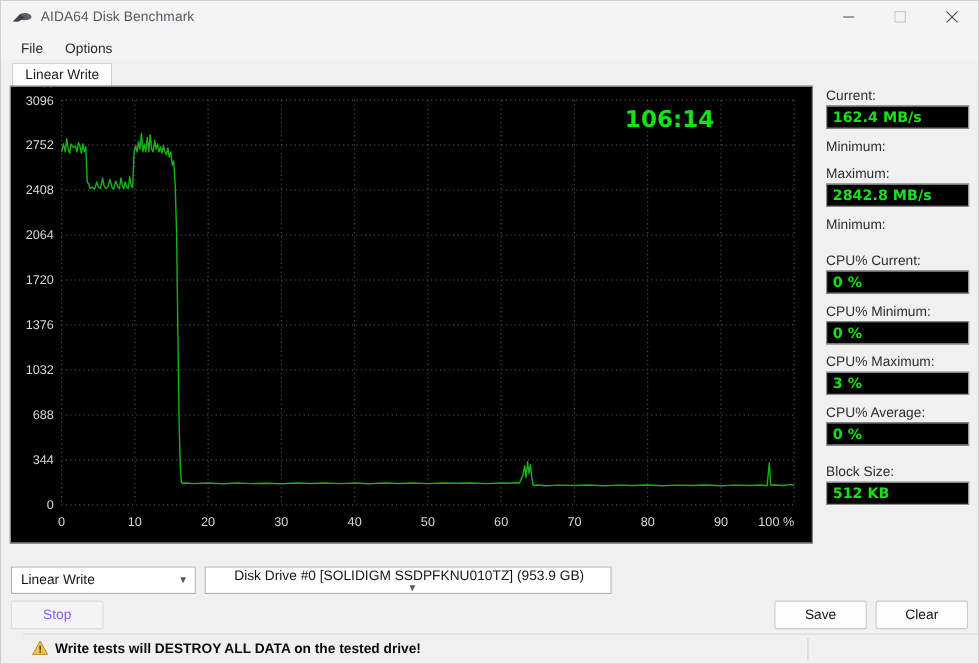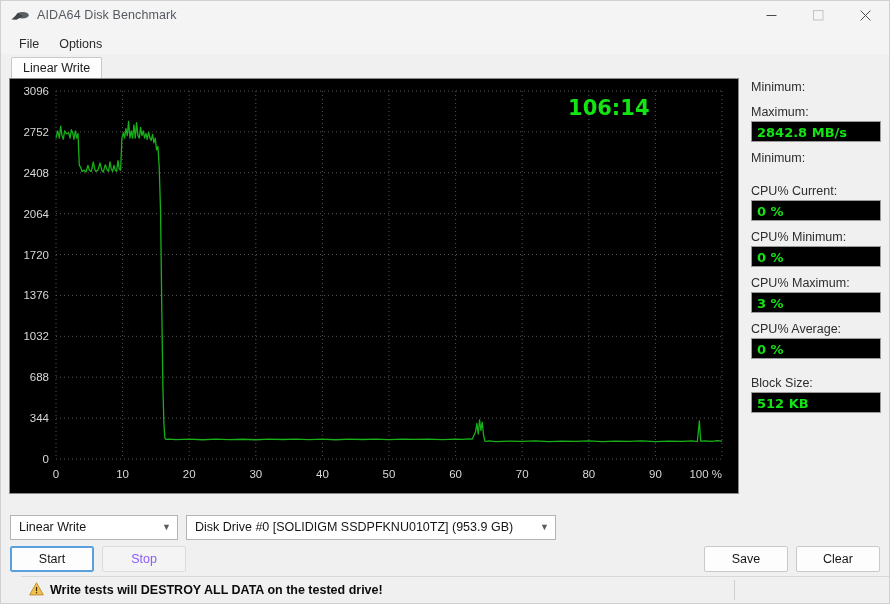--- a/index.html
+++ b/index.html
@@ -164,21 +164,21 @@
     background: #ffffff;
     border: 1px solid #b4b4b4;
     display: flex;
     align-items: center;
     font-size: 12.5px;
     color: #161616;
     padding: 0 6px 0 8px;
     box-sizing: border-box;
   }
   .combo.mode { width: 168px; }
-  .combo.drive { width: 370px; }
+  .combo.drive { width: 370px; flex-direction: column; }
   .combo .combo-text {
     flex: 1 1 auto;
     overflow: hidden;
     white-space: nowrap;
   }
   .chev {
     color: #5a5a5a;
     font-size: 9px;
     margin-left: 6px;
     line-height: 1;
@@ -332,20 +332,24 @@
           <text x="578.8000000000001" y="399" fill="#d8d8d8" font-size="11.5" font-family="&quot;Liberation Sans&quot;, sans-serif" text-anchor="middle">80</text>
           <text x="645.4" y="399" fill="#d8d8d8" font-size="11.5" font-family="&quot;Liberation Sans&quot;, sans-serif" text-anchor="middle">90</text>
           <text x="712" y="399" fill="#d8d8d8" font-size="11.5" font-family="&quot;Liberation Sans&quot;, sans-serif" text-anchor="end">100 %</text>
           <path d="M46.00 59.07 L47.66 51.94 L49.33 59.07 L50.66 47.18 L51.99 56.69 L53.33 60.26 L54.66 51.94 L56.66 54.91 L58.65 53.72 L59.99 59.07 L61.32 50.75 L62.65 53.72 L63.98 60.26 L65.31 51.94 L66.65 59.07 L67.98 54.32 L69.31 86.41 L70.64 88.19 L71.97 92.35 L73.97 91.16 L75.97 92.95 L77.97 86.41 L79.30 91.16 L81.30 92.35 L83.30 82.84 L84.63 89.97 L85.96 92.35 L87.96 91.16 L89.96 84.03 L91.95 91.76 L93.29 92.95 L95.28 85.81 L97.28 91.16 L98.61 92.35 L99.95 82.84 L101.28 89.97 L102.61 92.35 L103.94 86.41 L105.27 91.16 L106.61 92.35 L107.94 81.65 L109.27 89.97 L110.60 91.16 L111.93 59.07 L113.27 53.72 L114.60 59.07 L115.93 49.56 L117.26 56.69 L118.59 42.43 L119.93 59.07 L121.26 51.94 L122.59 59.07 L123.92 45.99 L125.25 59.07 L126.59 43.62 L127.92 56.69 L129.25 59.07 L130.58 48.37 L131.91 56.69 L133.25 51.94 L134.58 59.07 L135.91 54.32 L137.24 60.26 L138.57 53.13 L139.91 59.07 L141.24 61.45 L142.57 55.50 L143.90 63.82 L145.23 59.07 L146.57 70.96 L147.90 67.39 L149.23 88.79 L150.56 132.76 L151.89 237.36 L152.89 308.68 L153.89 344.34 L154.89 359.20 L155.89 360.39 L159.22 360.03 L165.88 360.63 L179.20 360.15 L192.52 360.74 L205.84 360.03 L219.16 360.63 L232.48 360.27 L245.80 360.74 L259.12 360.15 L272.44 360.51 L285.76 360.03 L299.08 360.63 L312.40 360.15 L325.72 360.74 L339.04 360.03 L352.36 360.51 L365.68 360.15 L379.00 360.63 L392.32 360.03 L405.64 360.39 L418.96 360.15 L432.28 360.63 L445.60 360.03 L452.26 360.39 L458.92 359.79 L462.25 360.03 L465.58 352.66 L466.91 344.34 L468.24 355.04 L469.58 340.78 L470.91 351.47 L472.24 343.15 L473.57 356.23 L474.90 362.17 L476.24 362.41 L478.90 361.93 L485.56 362.53 L498.88 362.05 L512.20 362.41 L525.52 361.93 L538.84 362.53 L552.16 362.05 L565.48 362.41 L578.80 361.93 L592.12 362.53 L605.44 362.05 L618.76 362.41 L632.08 361.93 L645.40 362.53 L658.72 362.05 L672.04 362.41 L682.03 361.93 L687.36 362.53 L689.36 341.96 L690.69 362.17 L695.35 361.93 L702.01 362.41 L707.34 361.58 L712.00 362.17" fill="none" stroke="#18b018" stroke-width="1.3" stroke-linejoin="round"></path>
           <text x="598.78" y="36" fill="#13e413" font-size="21" font-weight="bold" font-family="&quot;DejaVu Sans&quot;, sans-serif" text-anchor="middle">106:14</text>
         </svg>
     </div>
 
     <div class="stats-panel">
       <div class="stat-block">
+        <div class="stat-label">Current:</div>
+        <div class="stat-value">162.4 MB/s</div>
+      </div>
+      <div class="stat-block">
         <div class="stat-label">Minimum:</div>
       </div>
       <div class="stat-block">
         <div class="stat-label">Maximum:</div>
         <div class="stat-value">2842.8 MB/s</div>
       </div>
       <div class="stat-block">
         <div class="stat-label">Minimum:</div>
       </div>
       <div class="stat-block gap">
@@ -376,21 +380,20 @@
       <span class="combo-text">Linear Write</span>
       <span class="chev">▼</span>
     </div>
     <div class="combo drive">
       <span class="combo-text">Disk Drive #0  [SOLIDIGM SSDPFKNU010TZ]  (953.9 GB)</span>
       <span class="chev">▼</span>
     </div>
   </div>
 
   <div class="buttons-row">
-    <div class="btn focused btn-start">Start</div>
     <div class="btn disabled">Stop</div>
     <div class="btn btn-save">Save</div>
     <div class="btn">Clear</div>
   </div>
 
   <div class="warnbar">
     <span>
       <svg width="15" height="14" viewBox="0 0 15 14">
         <path d="M7.5 0.8 L14.3 12.9 L0.7 12.9 Z" fill="#f2c14b" stroke="#b9892a" stroke-width="0.9" stroke-linejoin="round"></path>
         <rect x="6.9" y="5.0" width="1.2" height="4.2" fill="#3a2a05"></rect>

